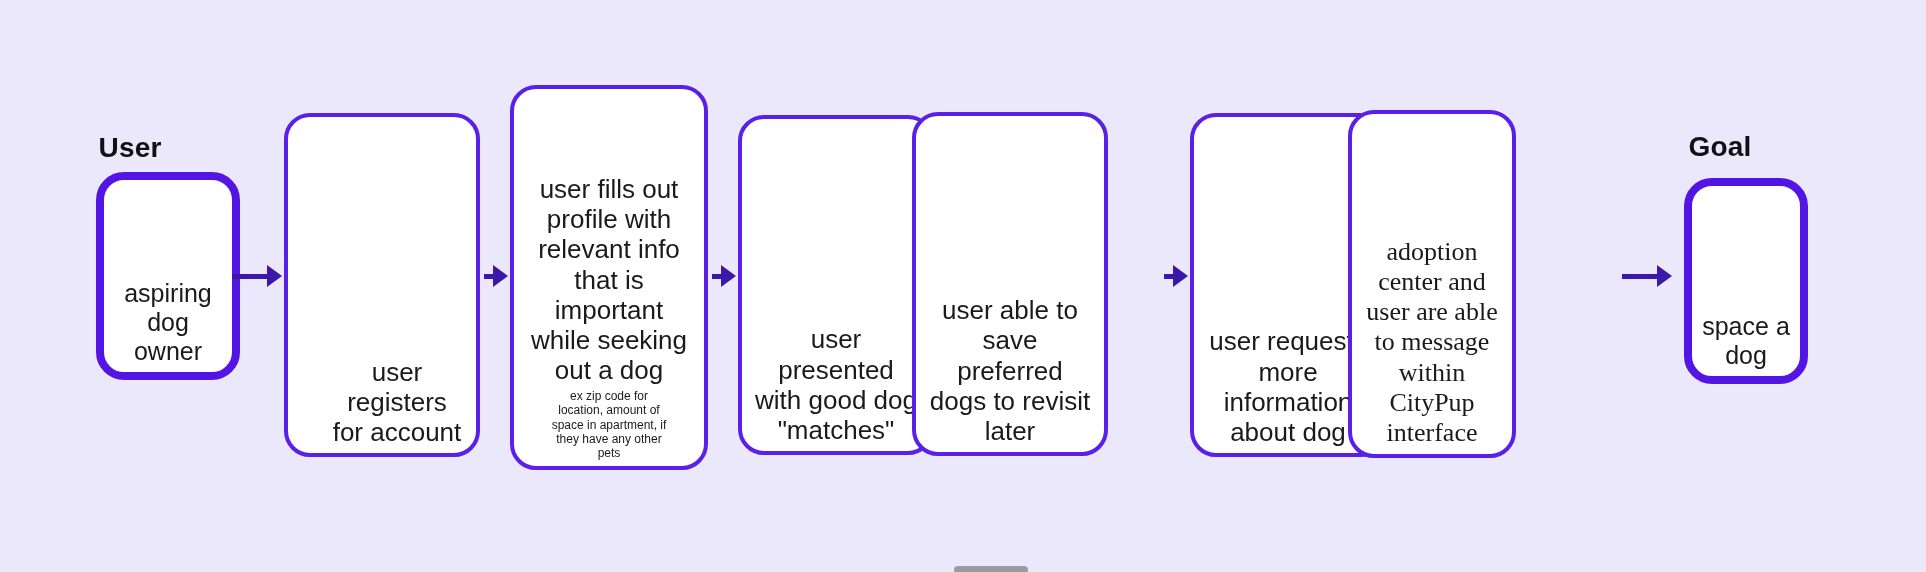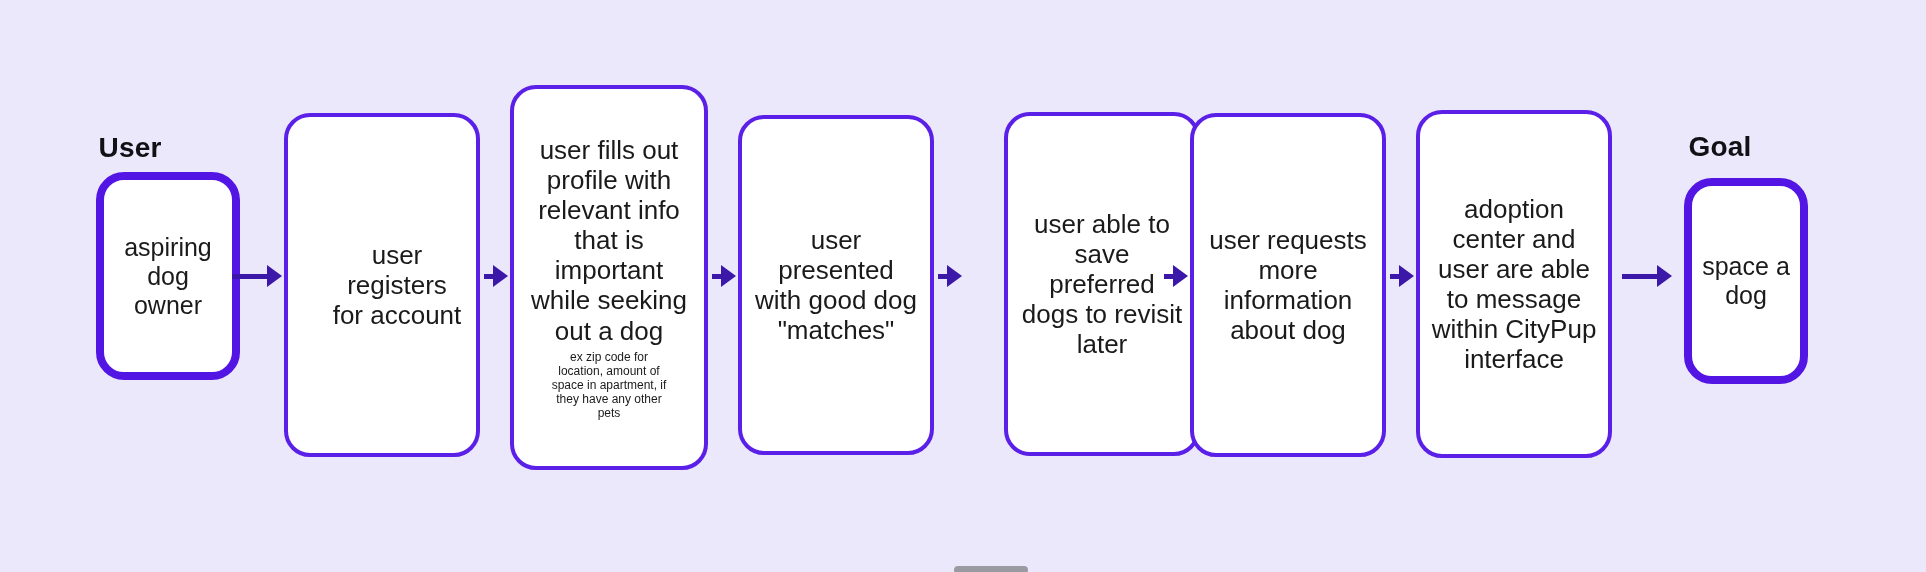--- a/index.html
+++ b/index.html
@@ -35,21 +35,21 @@
 
   
   .node {
     position: absolute;
     background: #ffffff;
     border: 4px solid #5a20e8;
     border-radius: 26px;
     box-sizing: border-box;
     display: flex;
     align-items: center;
-    justify-content: center;
+    justify-content: flex-end;
     flex-direction: column;
     padding: 6px 10px;
   }
   .node.emphasis {
     border-width: 8px;
     border-color: #5315e3;
     border-radius: 28px;
   }
 
   .node-text {
@@ -157,21 +157,21 @@
 presented
 with good dog
 "matches"</div>
   </div>
 
   <div class="arrow" style="left:938px; top:262px; width:24px;">
     <div class="shaft"></div>
     <div class="head"></div>
   </div>
 
-  <div class="node" style="left:1004px; top:112px; width:196px; height:344px;">
+  <div class="node" style="left:912px; top:112px; width:196px; height:344px;">
     <div class="node-text">user able to
 save
 preferred
 dogs to revisit
 later</div>
   </div>
 
   <div class="arrow" style="left:1164px; top:262px; width:24px;">
     <div class="shaft"></div>
     <div class="head"></div>
@@ -182,21 +182,21 @@
 more
 information
 about dog</div>
   </div>
 
   <div class="arrow" style="left:1390px; top:262px; width:24px;">
     <div class="shaft"></div>
     <div class="head"></div>
   </div>
 
-  <div class="node" style="left:1416px; top:110px; width:196px; height:348px;">
+  <div class="node" style="left:1348px; top:110px; width:168px; height:348px;font-family:Liberation Serif, serif;">
     <div class="node-text">adoption
 center and
 user are able
 to message
 within CityPup
 interface</div>
   </div>
 
   <div class="arrow" style="left:1622px; top:262px; width:50px;">
     <div class="shaft"></div>

